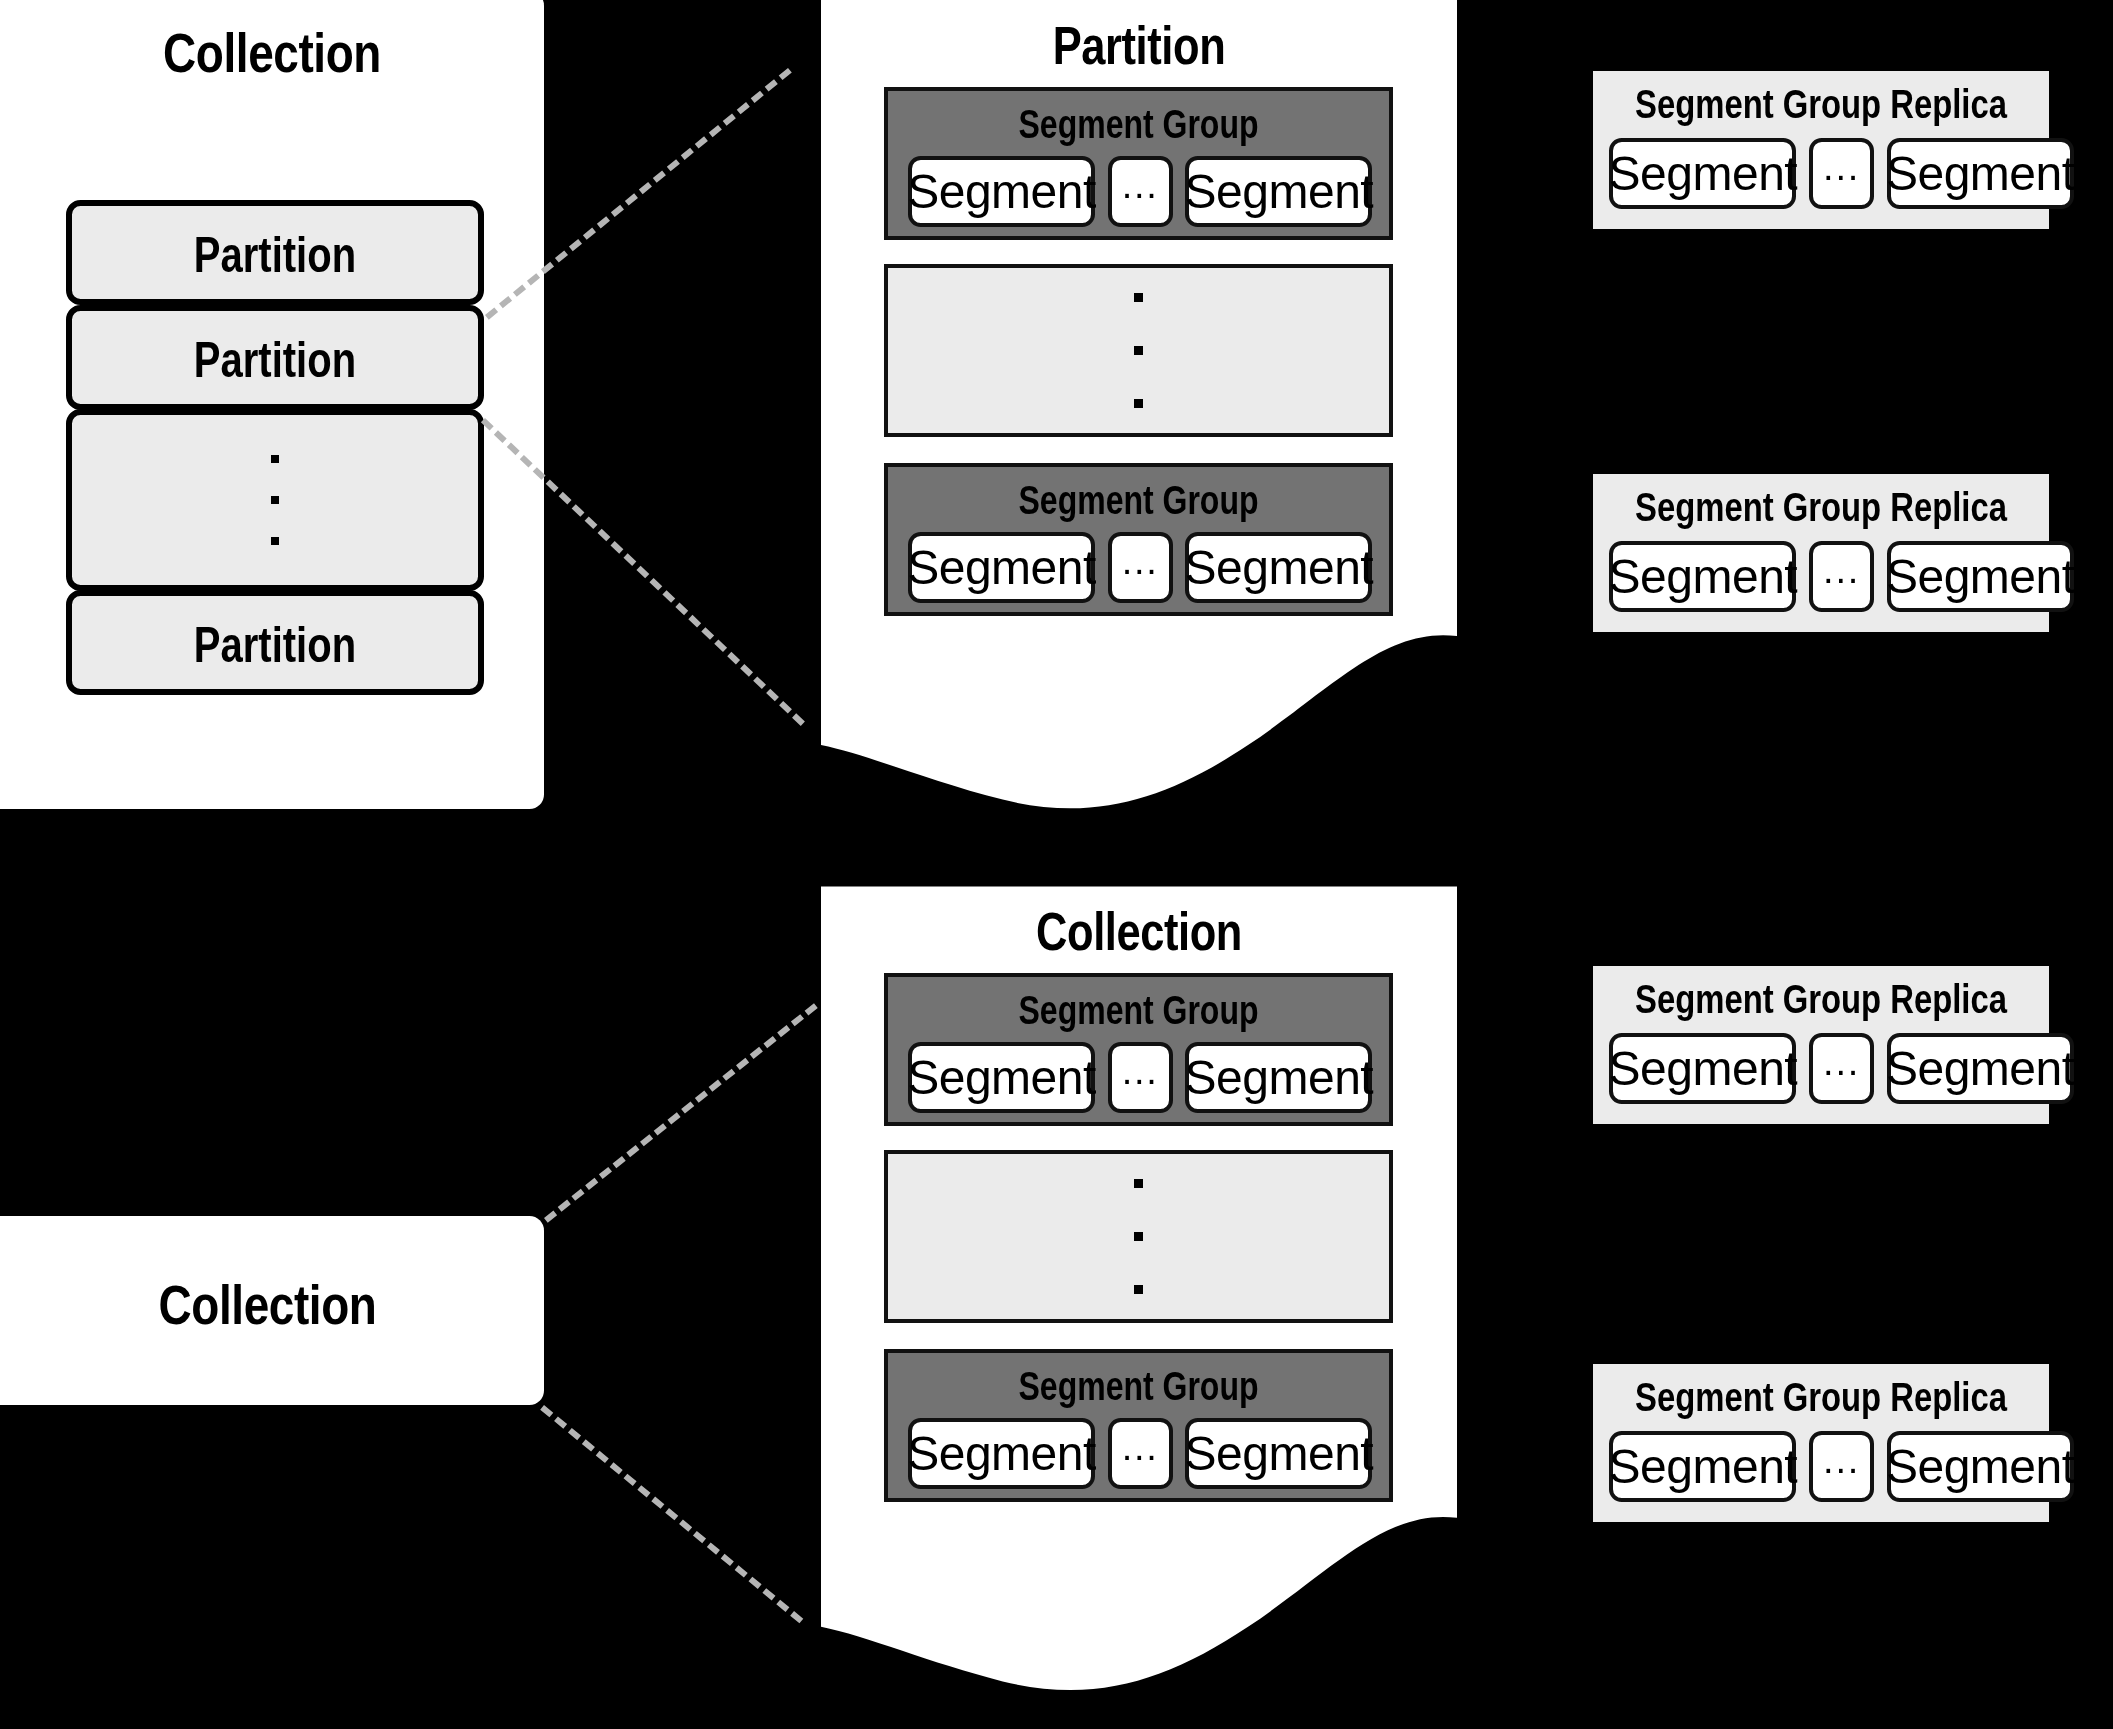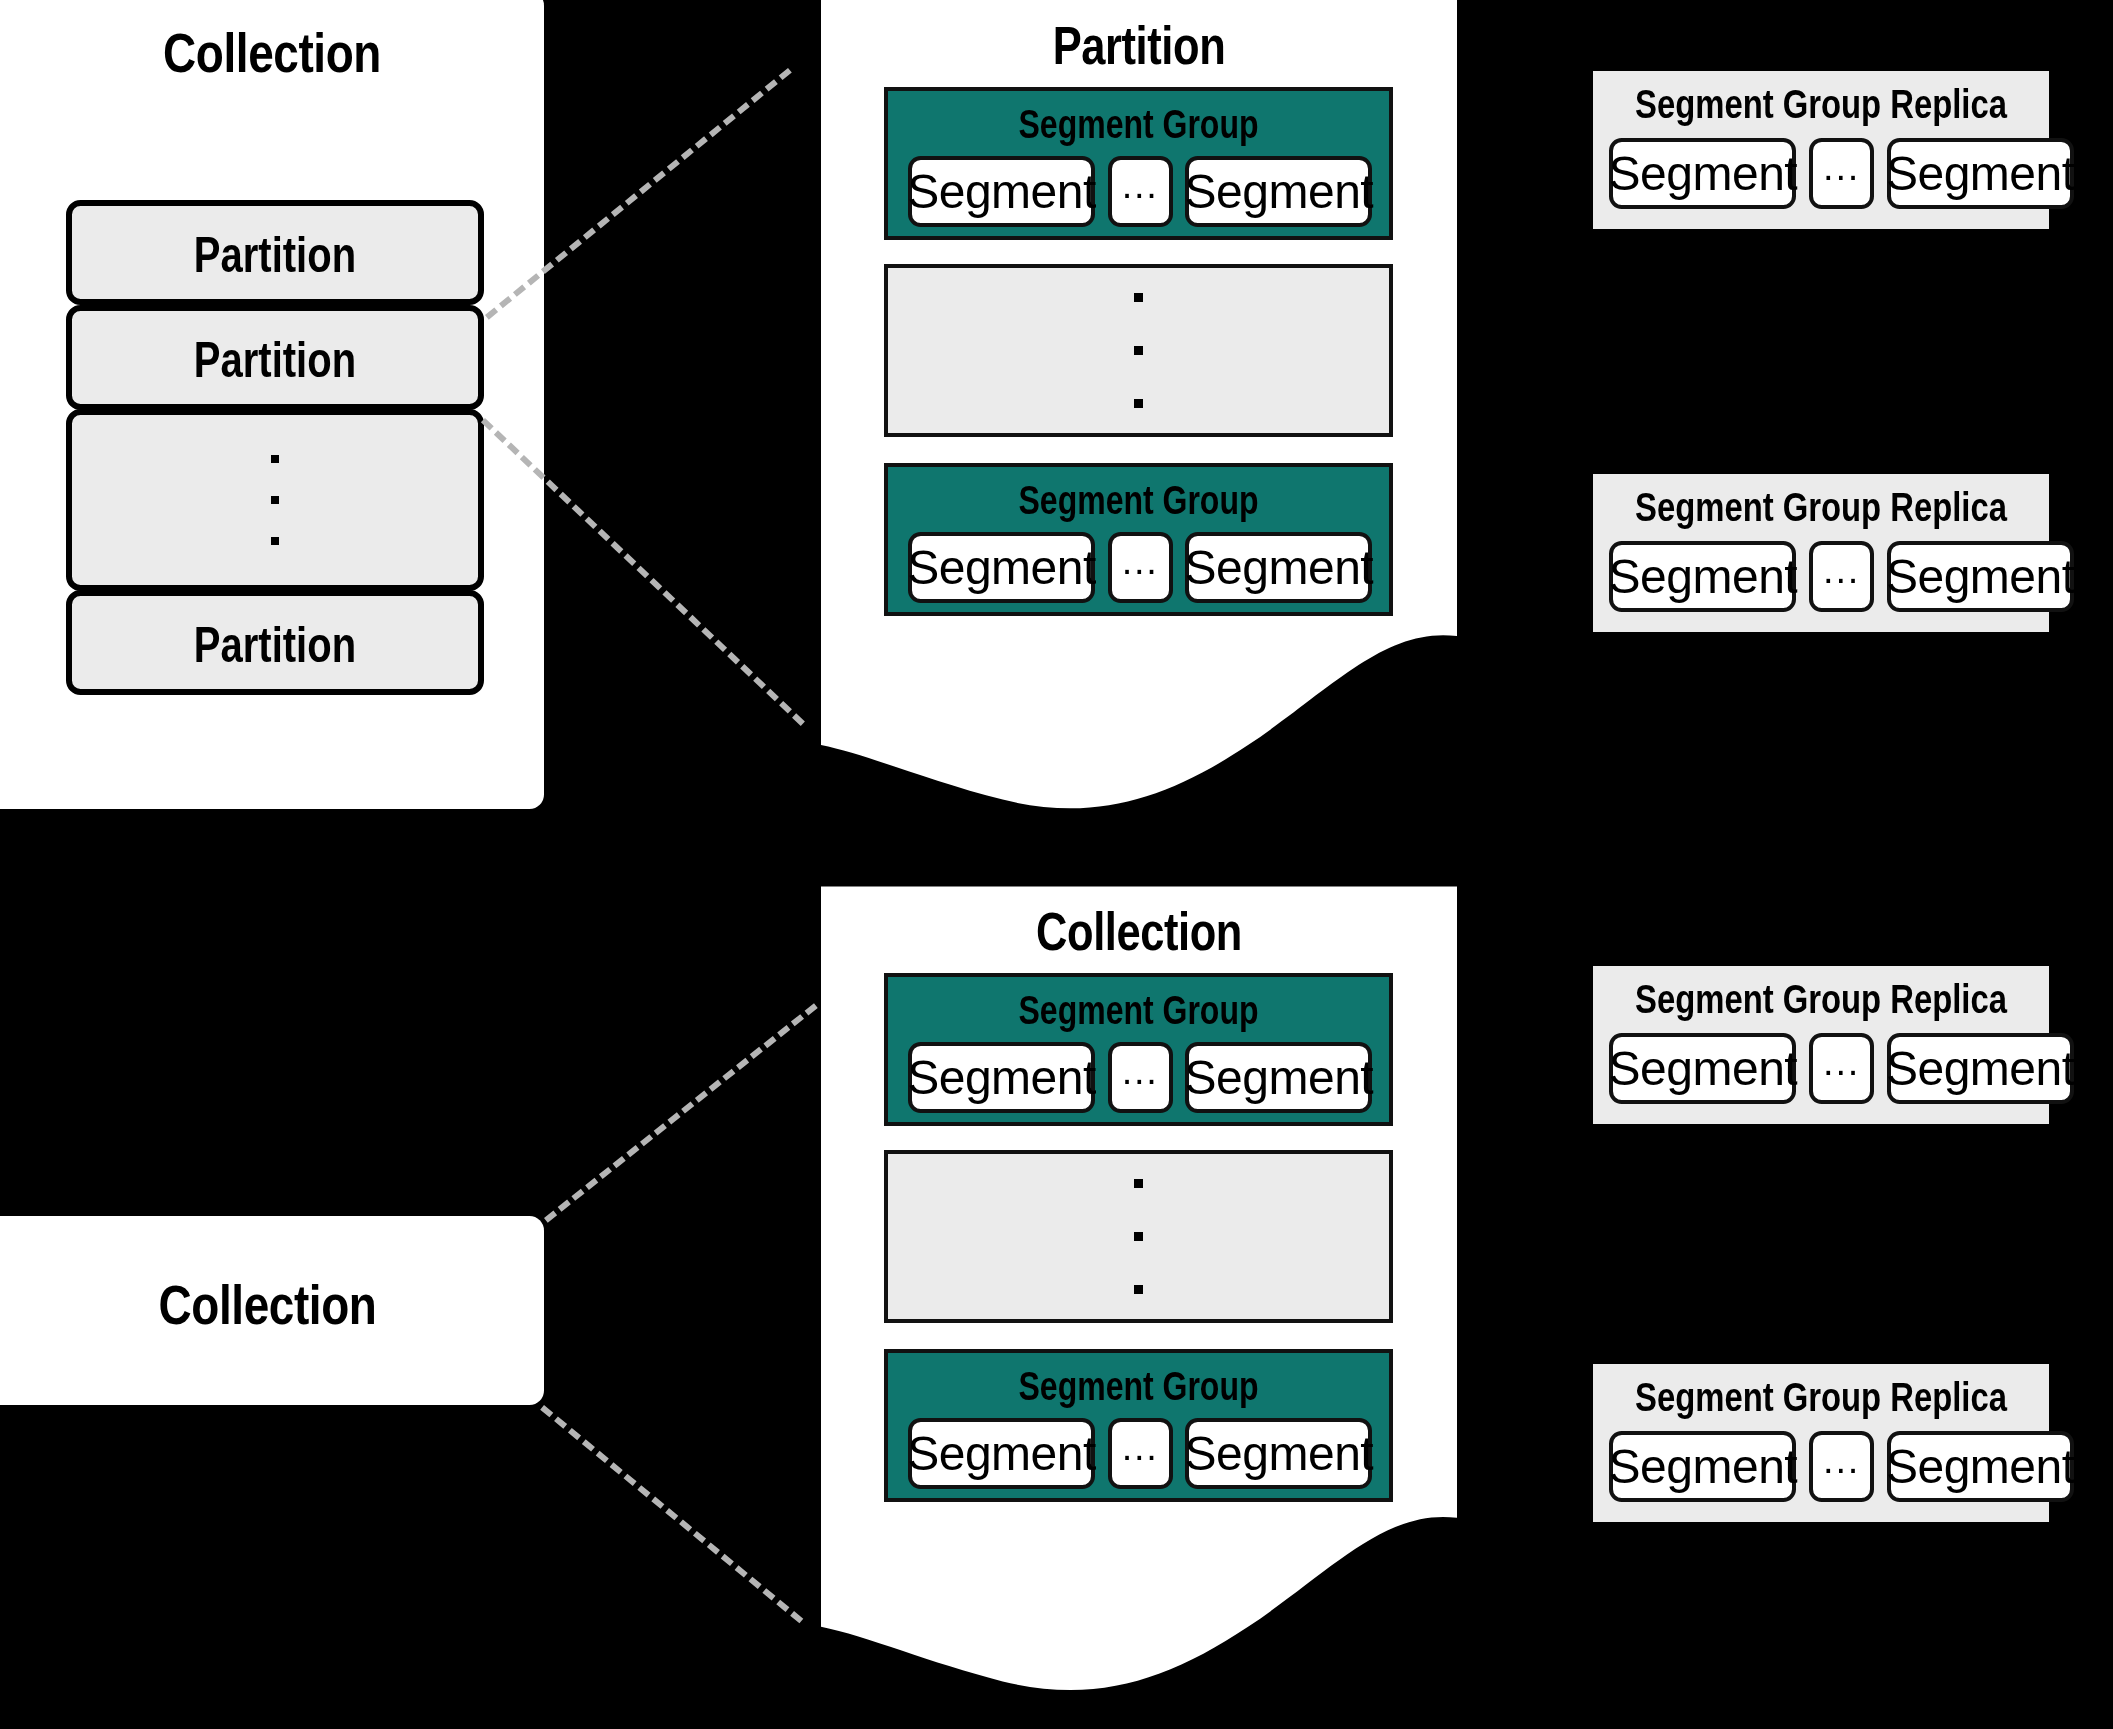--- a/index.html
+++ b/index.html
@@ -59,21 +59,21 @@
   }
   .vdots i{
     display:block;
     width:8.2px;height:8.2px;
     background:#000;
     margin:16.4px 0;
   }
   
   .sg{
     position:absolute;
-    background:#0f766e;
+    background:#737373;
     border:4.5px solid #111;
     box-sizing:border-box;
   }
   .sg-title{
     position:absolute;
     left:0;right:0;
     text-align:center;
     font-weight:bold;
     font-size:40px;
     color:#000;

